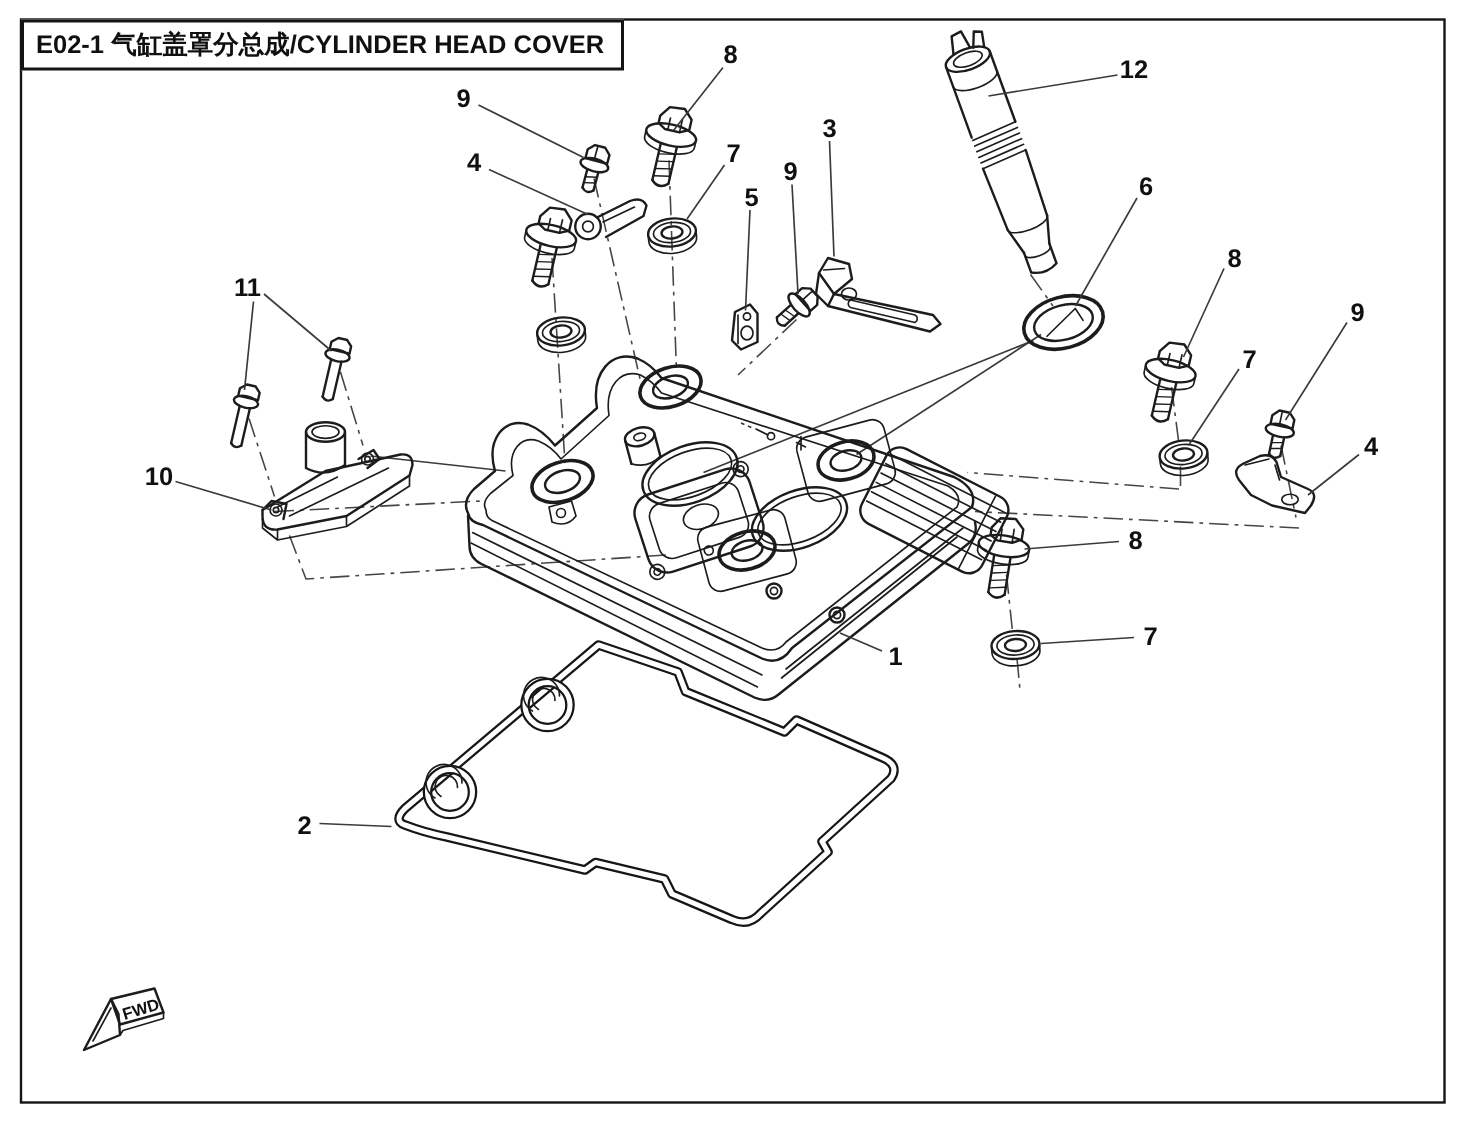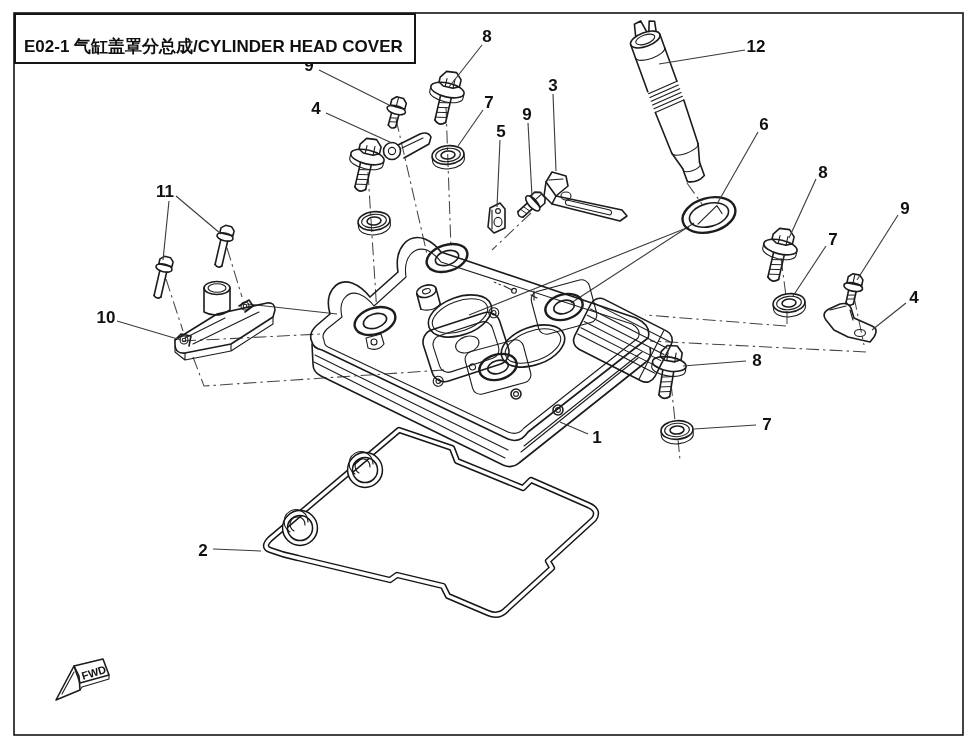--- a/index.html
+++ b/index.html
@@ -3,21 +3,21 @@
 <meta charset="utf-8">
 <style>
   html,body { margin:0; padding:0; background:#e8e8e8; }
   .stage {
     position:relative; width:980px; height:748px; background:#ffffff;
     font-family:"Liberation Sans", sans-serif; overflow:hidden;
   }
   .stage svg { position:absolute; left:0; top:0; }
   .title-box {
     position:absolute; left:14px; top:13px; box-sizing:border-box;
-    border:2px solid #141414; background:#fff; padding:20px 11px 4px 8px;
+    border:2px solid #141414; background:#fff; padding:3px 11px 4px 8px;
     font-weight:bold; font-size:17px; letter-spacing:0px; color:#101010;
     white-space:nowrap; z-index:5;
   }
   
   .part   { stroke:#1c1c1c; fill:none; stroke-width:1.6; stroke-linejoin:round; stroke-linecap:round; }
   .thin   { stroke-width:1.1; }
   .thick  { stroke-width:2.4; }
   .leader { stroke:#3a3a3a; fill:none; stroke-width:1.1; }
   .axis   { stroke:#464646; fill:none; stroke-width:1.05; stroke-dasharray:13 4 2.5 4; }
   .tube   { stroke:#161616; fill:none; stroke-width:6.4; stroke-linejoin:round; stroke-linecap:round; }

